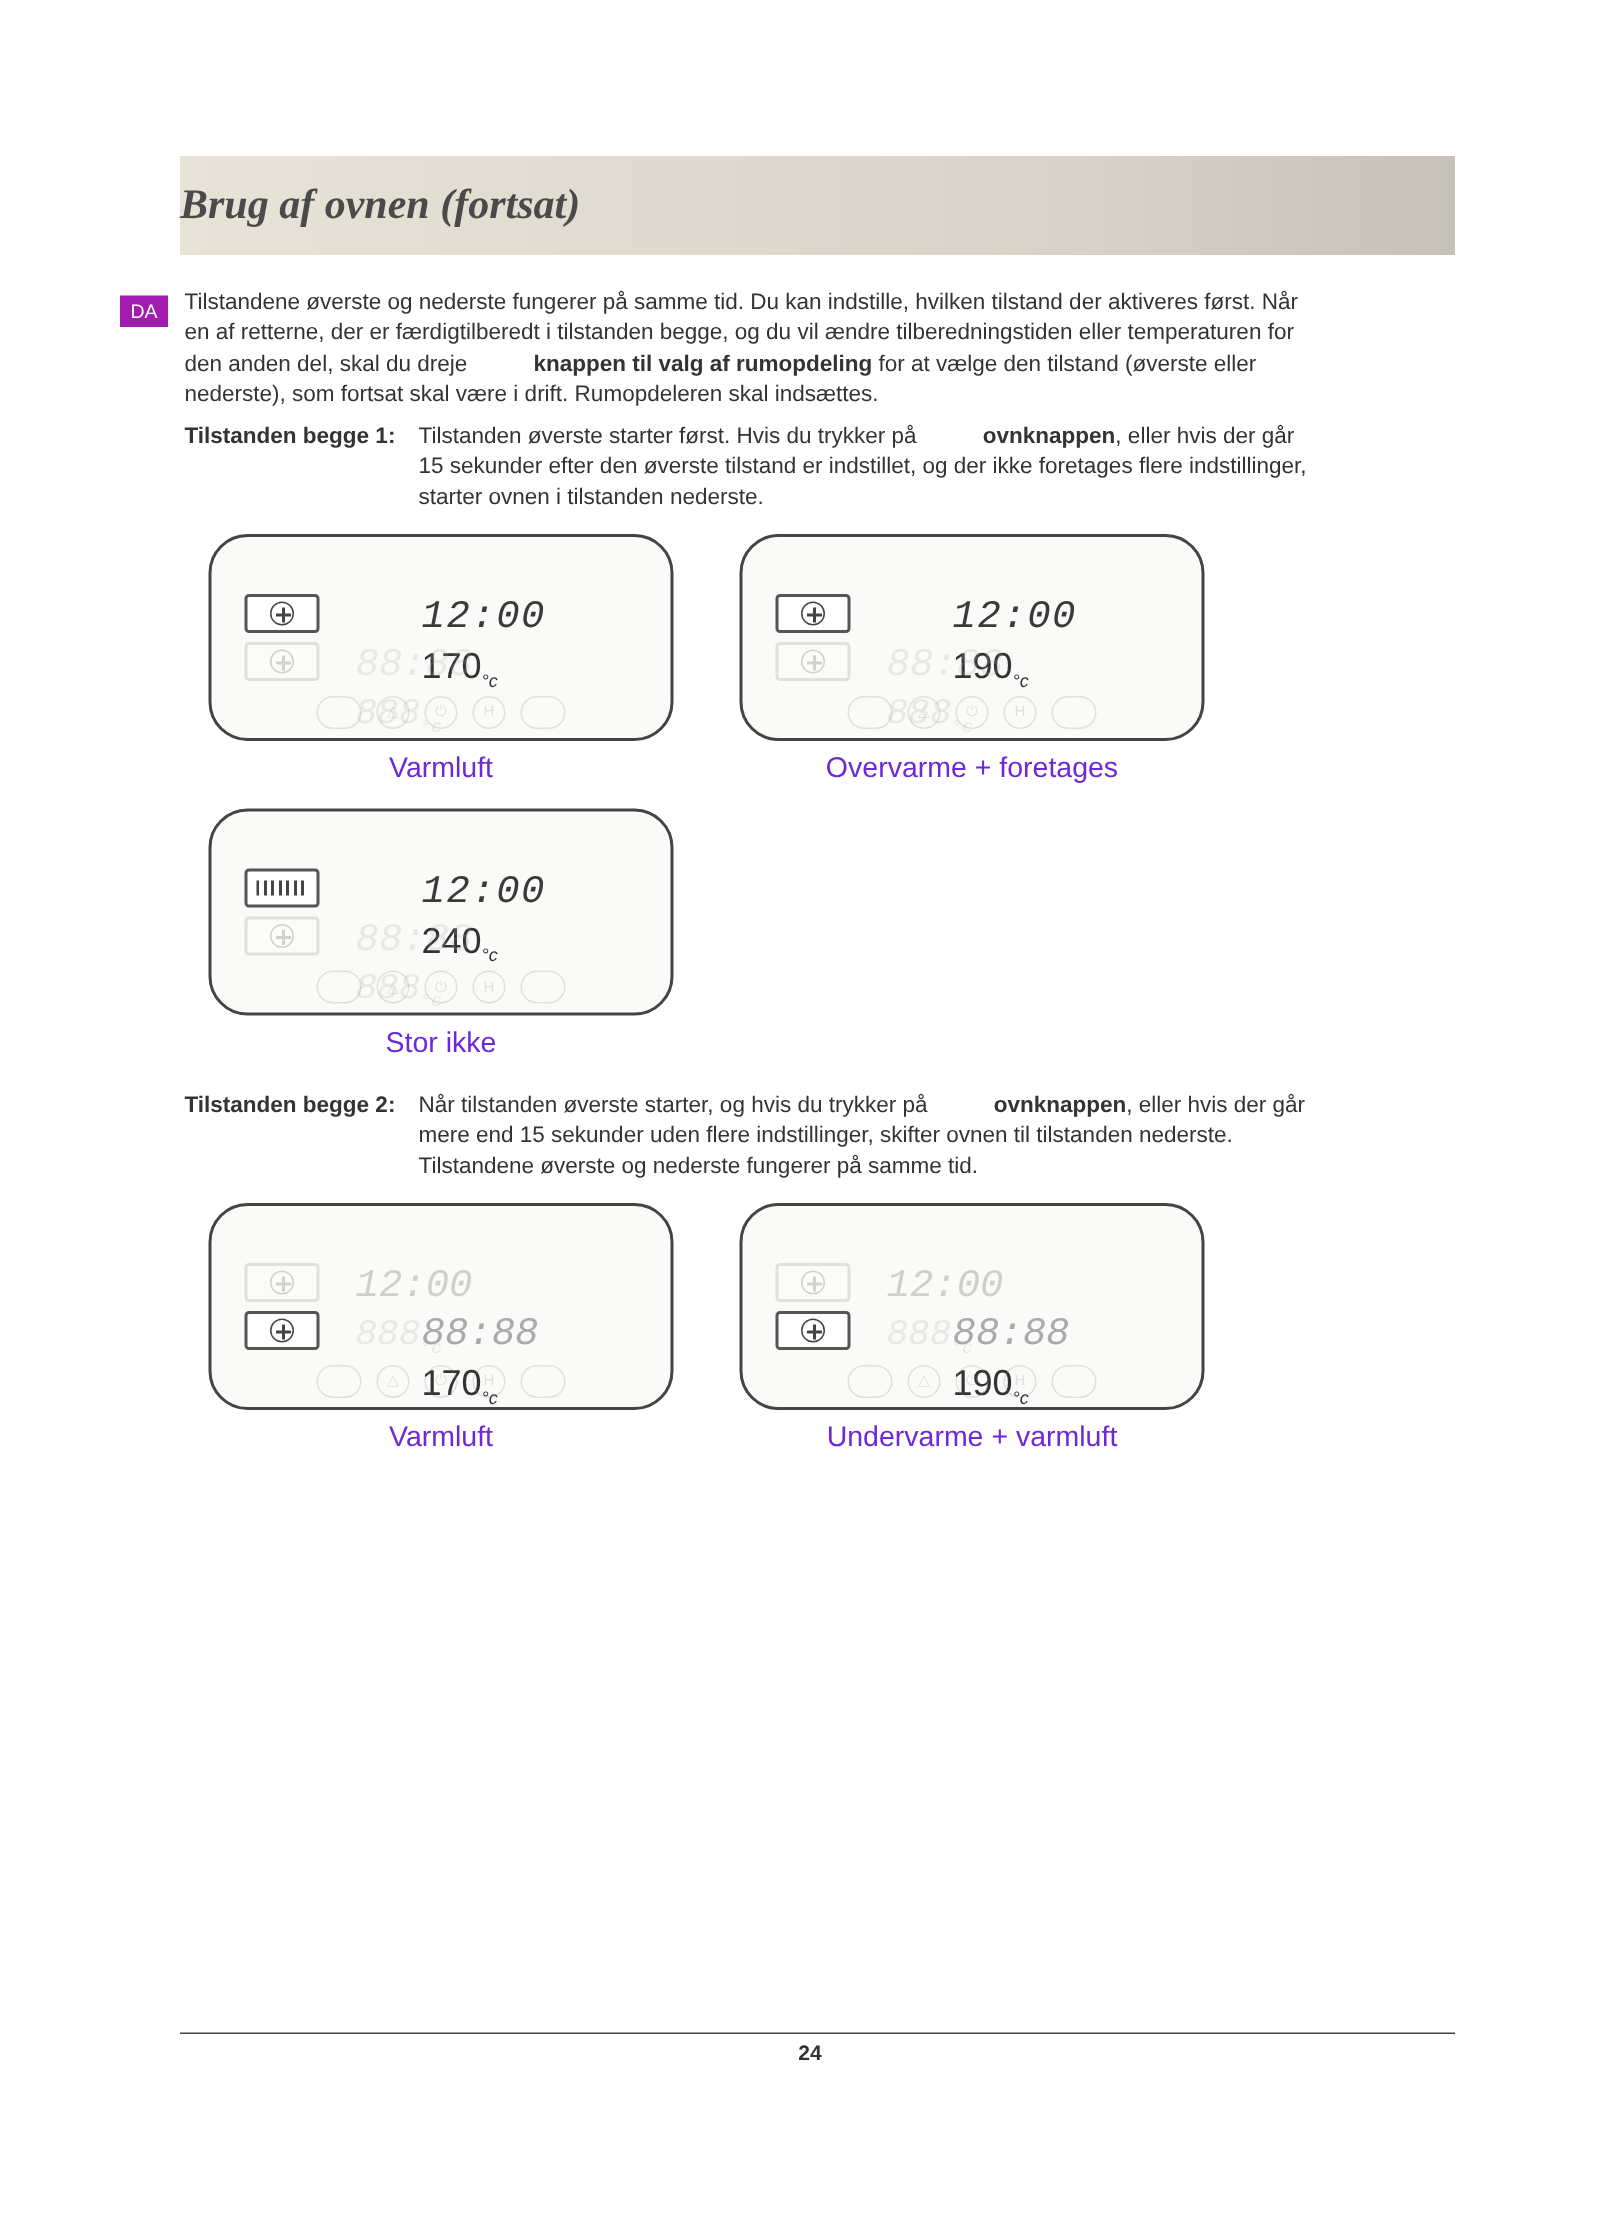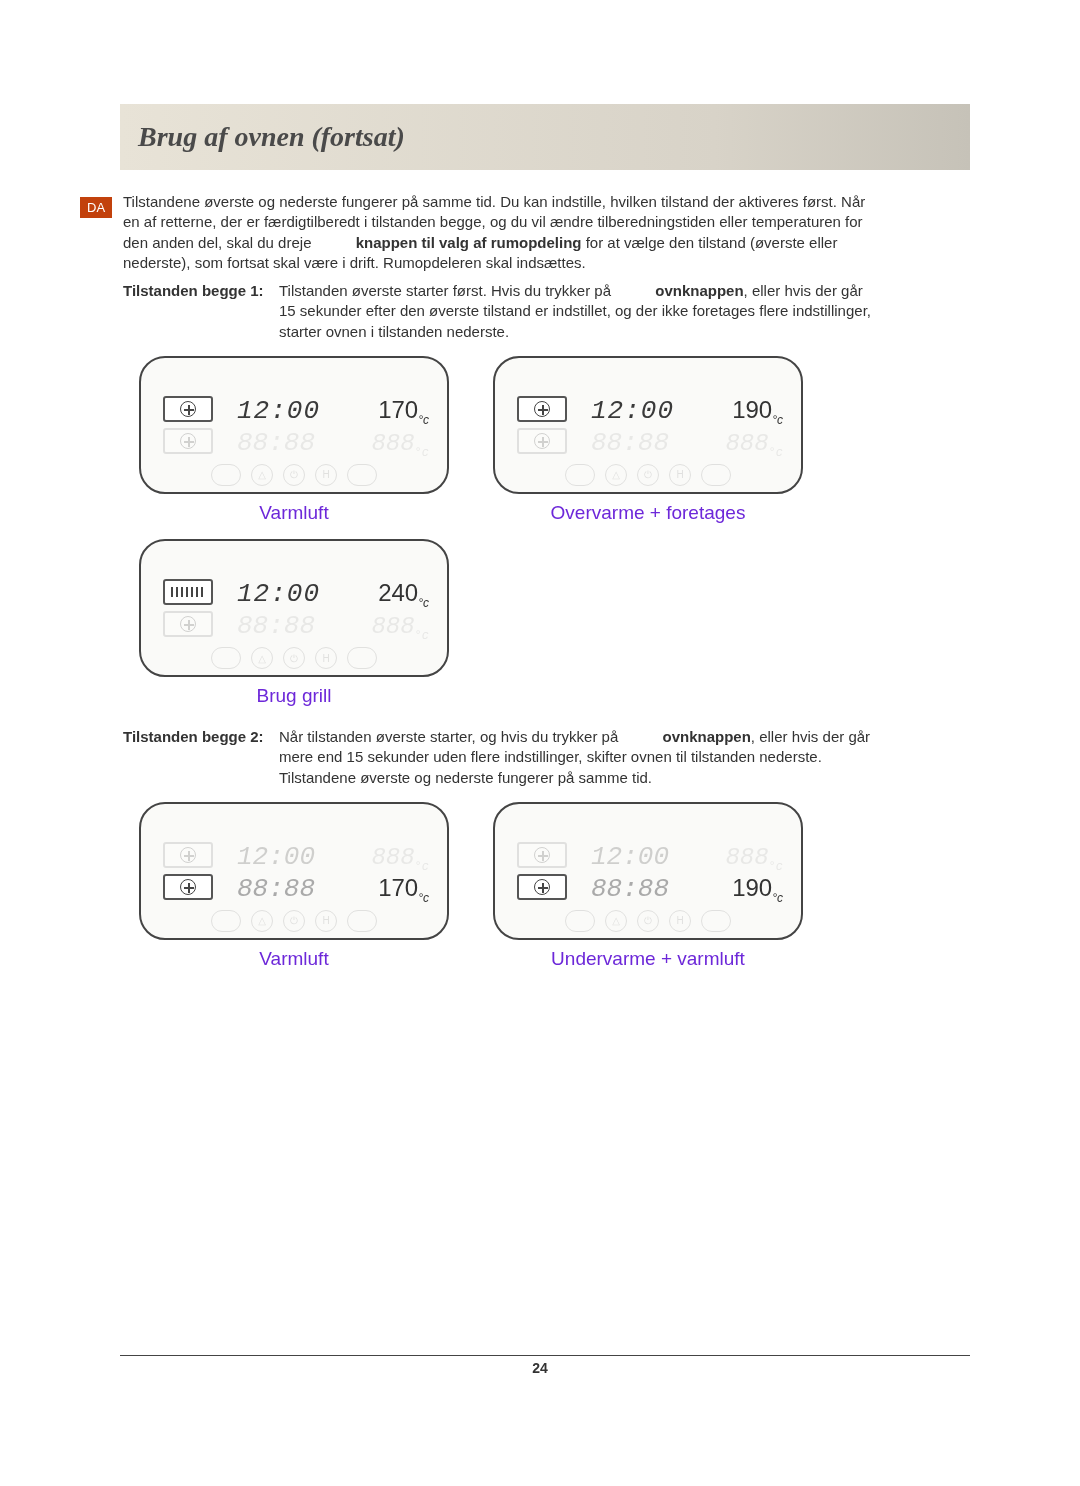--- a/index.html
+++ b/index.html
@@ -13,34 +13,34 @@
   }
   .header-band {
     position: absolute;
     top: 104px;
     left: 120px;
     right: 110px;
     height: 66px;
     background: linear-gradient(to right, #e8e3d7 0%, #d8d3c8 70%, #c6c2b8 100%);
     display: flex;
     align-items: center;
-    padding-left: 18px;
+    padding-left: 0;
   }
   .header-title {
     font-family: Georgia, 'Times New Roman', serif;
     font-style: italic;
     font-weight: bold;
     font-size: 28px;
     color: #4a4a4a;
   }
   .lang-badge {
     position: absolute;
     top: 197px;
     left: 80px;
-    background: #c2410c;
+    background: #a21caf;
     color: #fff;
     font-size: 13px;
     padding: 3px 7px;
   }
   .content {
     position: absolute;
     top: 192px;
     left: 123px;
     width: 760px;
     font-size: 15px;
@@ -100,20 +100,21 @@
     background-image: repeating-linear-gradient(90deg,#444 0 2px, transparent 2px 5px);
   }
   .lcd-row {
     position: absolute;
     left: 96px;
     right: 18px;
     height: 26px;
     display:flex;
     align-items:baseline;
     justify-content:space-between;
+    flex-direction:column;
   }
   .lcd-row.top { top: 36px; }
   .lcd-row.bot { top: 68px; text-align: center; }
   .lcd-row.dim { opacity: .22; }
   .seg {
     font-family: 'Courier New', monospace;
     font-style: italic;
     font-size: 26px;
     color: #3a3a3a;
     letter-spacing: 1px;
@@ -253,21 +254,21 @@
           <span class="ghost-temp"><span>888</span><span class="unit">°c</span></span>
         </div>
         <div class="knob-row">
           <span class="knob big"></span>
           <span class="knob">△</span>
           <span class="knob">⏻</span>
           <span class="knob">H</span>
           <span class="knob big"></span>
         </div>
       </div>
-      <div class="caption">Brug grill</div>
+      <div class="caption">Stor ikke</div>
     </div>
   </div>
 
   <div class="mode-block" style="margin-top:18px;">
     <div class="mode-label">Tilstanden begge 2:</div>
     <div class="mode-desc">
       <span>Når tilstanden øverste starter, og hvis du trykker på </span><span class="bold">ovnknappen</span><span>, eller hvis der går mere end 15 sekunder uden flere indstillinger, skifter ovnen til tilstanden nederste. Tilstandene øverste og nederste fungerer på samme tid.</span>
     </div>
   </div>
 

